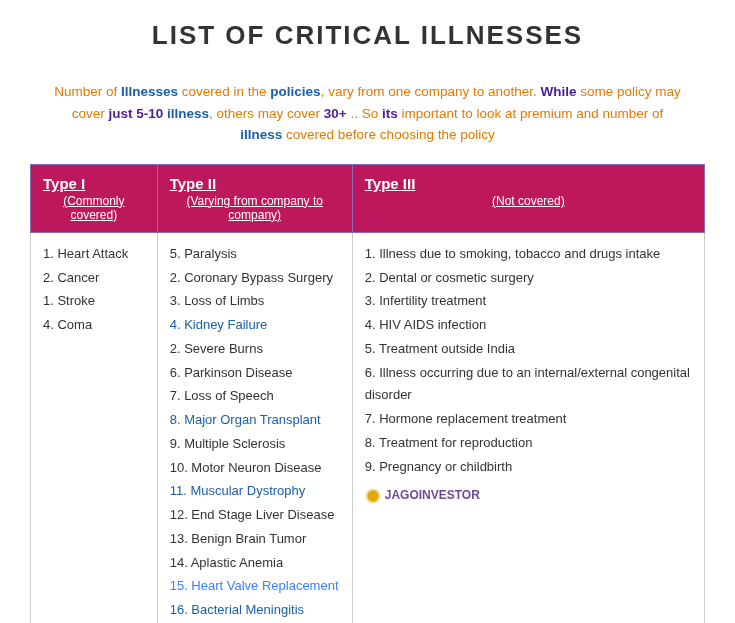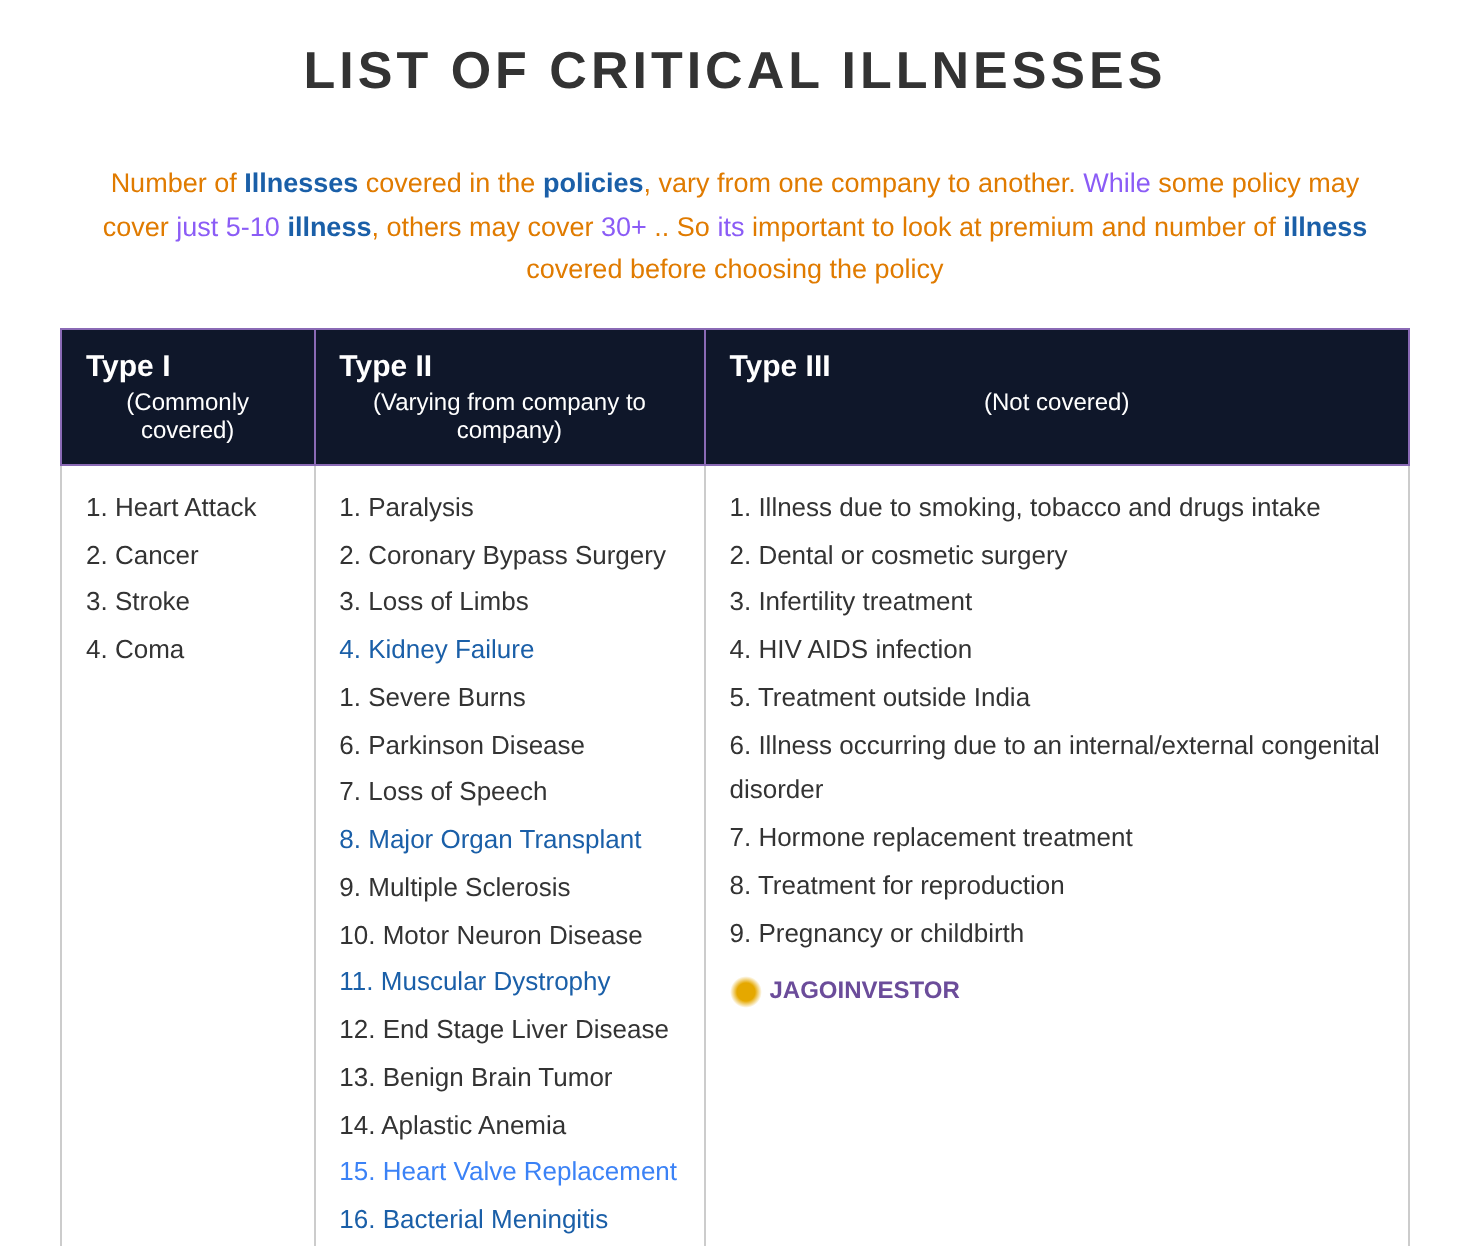--- a/index.html
+++ b/index.html
@@ -20,36 +20,37 @@
     }
     .subtitle {
       text-align: center;
       font-size: 13.5px;
       line-height: 1.6;
       color: #e07b00;
       margin-bottom: 18px;
       padding: 0 20px;
     }
     .subtitle .bold-blue { color: #1a5fa8; font-weight: bold; }
-    .subtitle .bold-orange { color: #8b5cf6; font-weight: normal; }
+    .subtitle .bold-orange { color: #4c1d95; font-weight: bold; }
 
     table {
       width: 100%;
       border-collapse: collapse;
       border: 1px solid #aaa;
     }
     th {
-      background-color: #0f172a;
+      background-color: #be185d;
       color: #fff;
       text-align: left;
       padding: 10px 12px;
       font-size: 15px;
       font-weight: bold;
       border: 1px solid #8a6ab5;
       vertical-align: top;
+      text-decoration: underline;
     }
     th .sub-label {
       font-size: 12px;
       font-weight: normal;
       display: block;
       margin-top: 2px;
       text-align: center;
     }
     td {
       vertical-align: top;
@@ -114,31 +115,31 @@
         <span class="sub-label">(Not covered)</span>
       </th>
     </tr>
   </thead>
   <tbody>
     <tr>
       <td>
         <ol id="col1-list">
             <li>1. Heart Attack</li>
             <li>2. Cancer</li>
-            <li>3. Stroke</li>
+            <li>1. Stroke</li>
             <li>4. Coma</li>
           </ol>
       </td>
       <td>
         <ol id="col2-list">
-            <li>1. Paralysis</li>
+            <li>5. Paralysis</li>
             <li>2. Coronary Bypass Surgery</li>
             <li>3. Loss of Limbs</li>
             <li style="color: rgb(26, 95, 168);">4. Kidney Failure</li>
-            <li>1. Severe Burns</li>
+            <li>2. Severe Burns</li>
             <li>6. Parkinson Disease</li>
             <li>7. Loss of Speech</li>
             <li style="color: rgb(26, 95, 168);">8. Major Organ Transplant</li>
             <li>9. Multiple Sclerosis</li>
             <li>10. Motor Neuron Disease</li>
             <li style="color: rgb(26, 95, 168);">11. Muscular Dystrophy</li>
             <li>12. End Stage Liver Disease</li>
             <li>13. Benign Brain Tumor</li>
             <li>14. Aplastic Anemia</li>
             <li style="color: #3b82f6;">15. Heart Valve Replacement</li>

